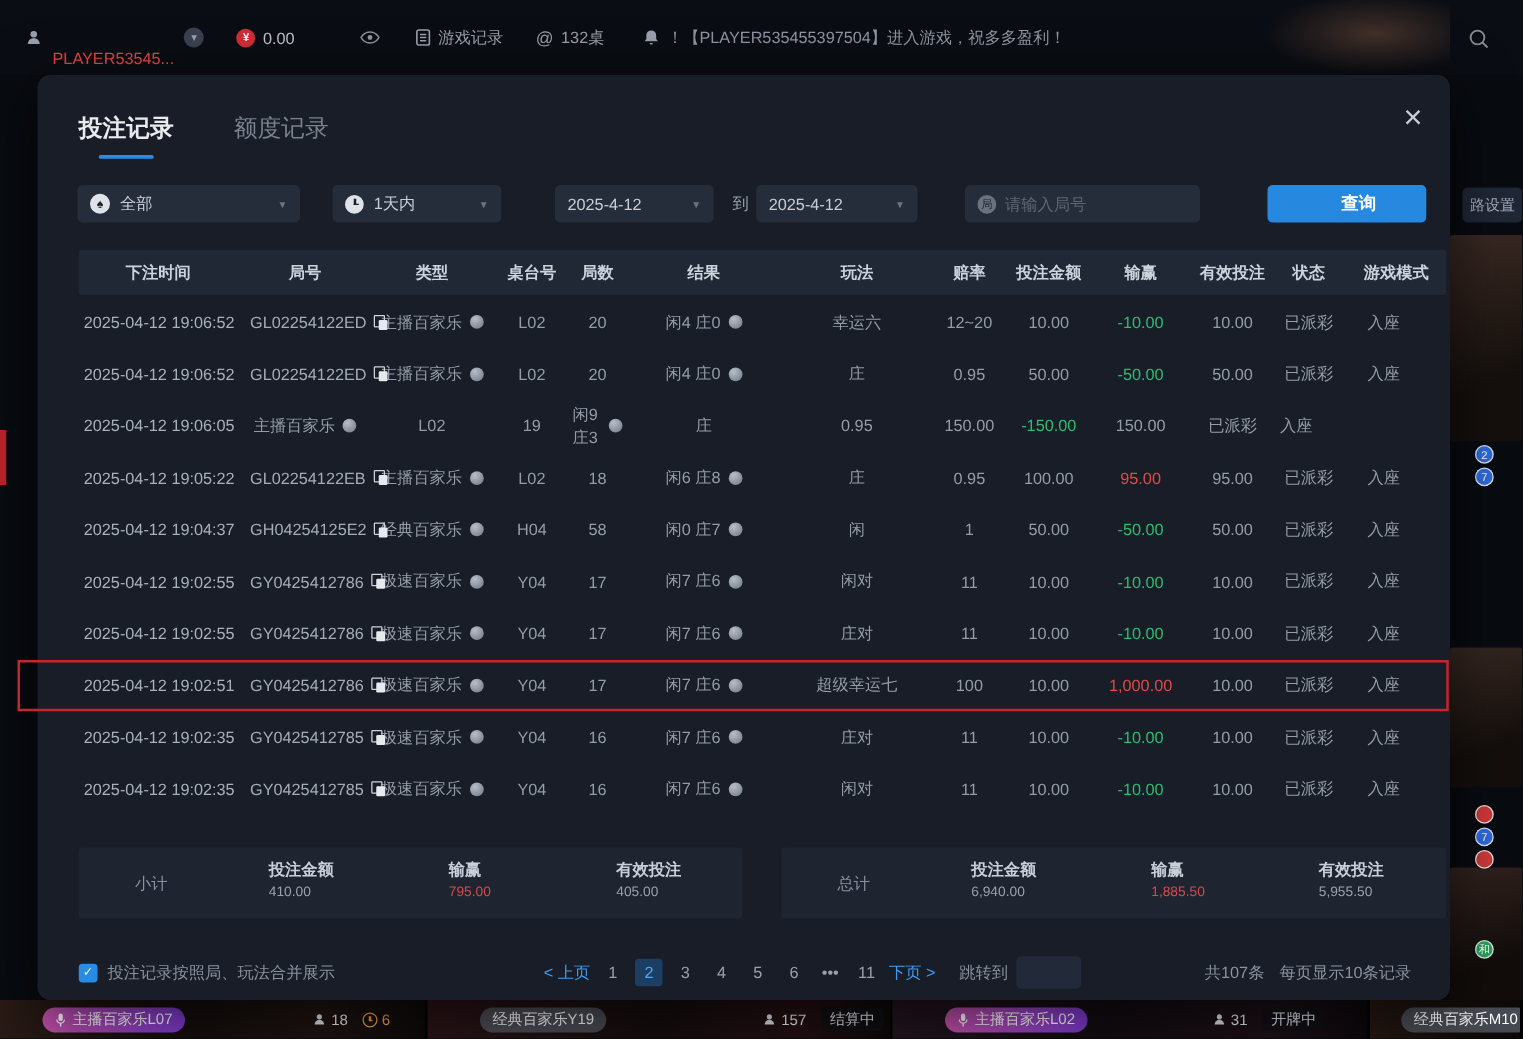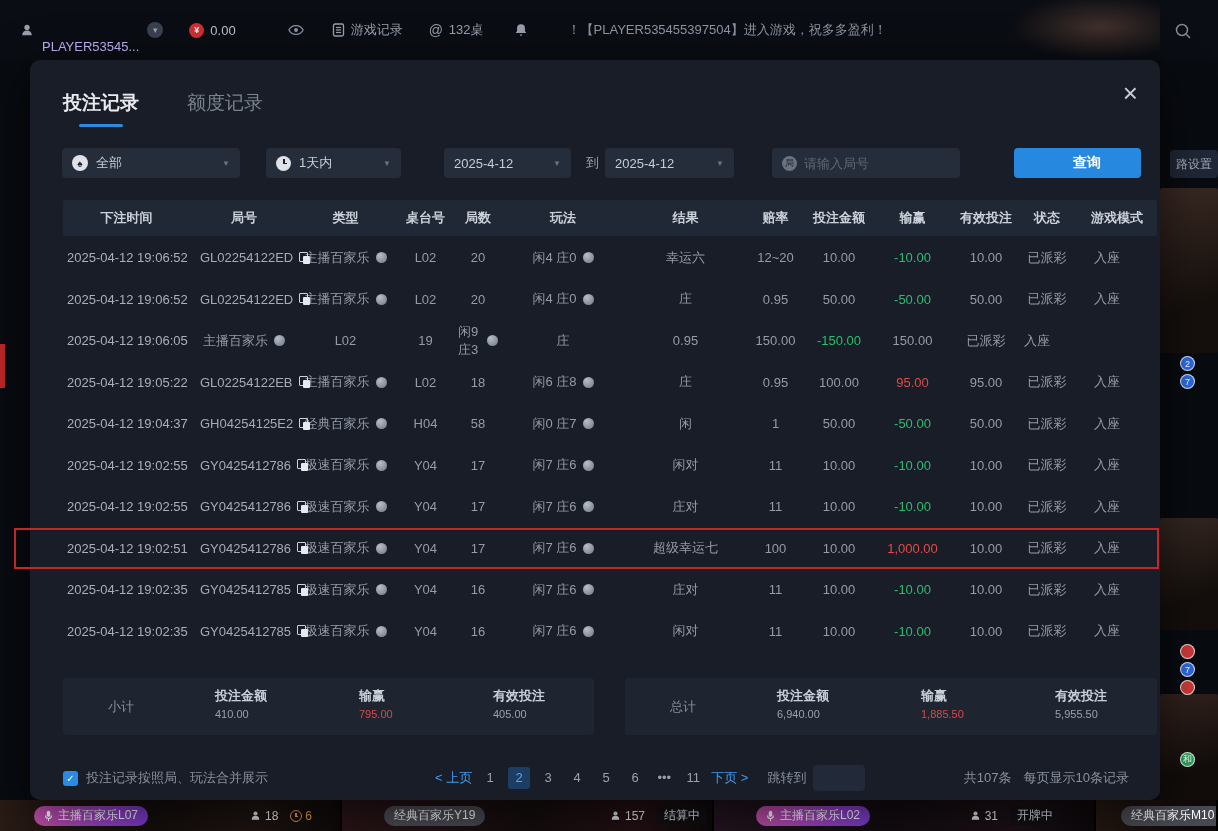--- a/index.html
+++ b/index.html
@@ -4,27 +4,27 @@
 <style>
   * { margin:0; padding:0; box-sizing:border-box; }
   html,body { width:1218px; height:831px; overflow:hidden; background:#05070b;
     font-family:"Liberation Sans", sans-serif; }
   .stage { position:relative; width:1218px; height:831px; background:#080b10; }
 
   
   .topbar { position:absolute; left:0; top:0; width:1218px; height:60px; background:#0a0d13;
     display:flex; align-items:center; padding:0 20px; color:#9aa0ab; font-size:13px; }
   .tb-item { display:flex; align-items:center; gap:6px; white-space:nowrap; }
-  .tb-name { color:#c4b5fd;margin-top:32px; }
+  .tb-name { color:#ef4444;margin-top:32px; }
   .chev-circle { width:16px; height:16px; border-radius:50%; background:#3a4150; color:#9aa1ad;
     font-size:9px; display:flex; align-items:center; justify-content:center; }
   .coin { width:15px; height:15px; border-radius:50%; background:#cf2f35; color:#fff;
     font-size:9px; font-weight:bold; display:flex; align-items:center; justify-content:center; }
   .balance { color:#bcc2cc; }
-  .tb-announce { color:#8f96a2; overflow:hidden; white-space:nowrap; max-width:330px;margin-left:34px; }
+  .tb-announce { color:#8f96a2; overflow:hidden; white-space:nowrap; max-width:330px; }
   .tb-magnify { position:absolute; right:26px; top:22px; }
   .tr-blob { position:absolute; left:1010px; top:0; width:150px; height:60px;
     background:radial-gradient(ellipse at 60% 45%, #42302a 0%, rgba(20,14,12,0) 70%); }
 
   
   .red-bar { position:absolute; left:0; top:344px; width:5px; height:44px; background:#c3272b; }
   .route-box { position:absolute; left:1170px; top:150px; width:48px; height:28px; background:#202736;
     border-radius:4px; color:#a7adb8; font-size:12px; display:flex; align-items:center; justify-content:center; }
   .sthumb { position:absolute; left:1160px; width:58px; border-radius:2px; }
   #sthumb1 { top:188px; height:165px; background:linear-gradient(160deg,#3b2a24,#15100d 70%); }
@@ -312,22 +312,22 @@
       </div>
       <button class="f-btn">查询</button>
     </div>
 
     <div class="thead cols" id="thead">
         <div class="th">下注时间</div>
         <div class="th">局号</div>
         <div class="th">类型</div>
         <div class="th">桌台号</div>
         <div class="th">局数</div>
+        <div class="th">结果</div>
         <div class="th">玩法</div>
-        <div class="th">结果</div>
         <div class="th">赔率</div>
         <div class="th">投注金额</div>
         <div class="th">输赢</div>
         <div class="th">有效投注</div>
         <div class="th">状态</div>
         <div class="th">游戏模式</div>
       </div>
     <div class="tbody" id="tbody">
         <div class="trow cols">
           <div class="td c-time">2025-04-12 19:06:52</div>

